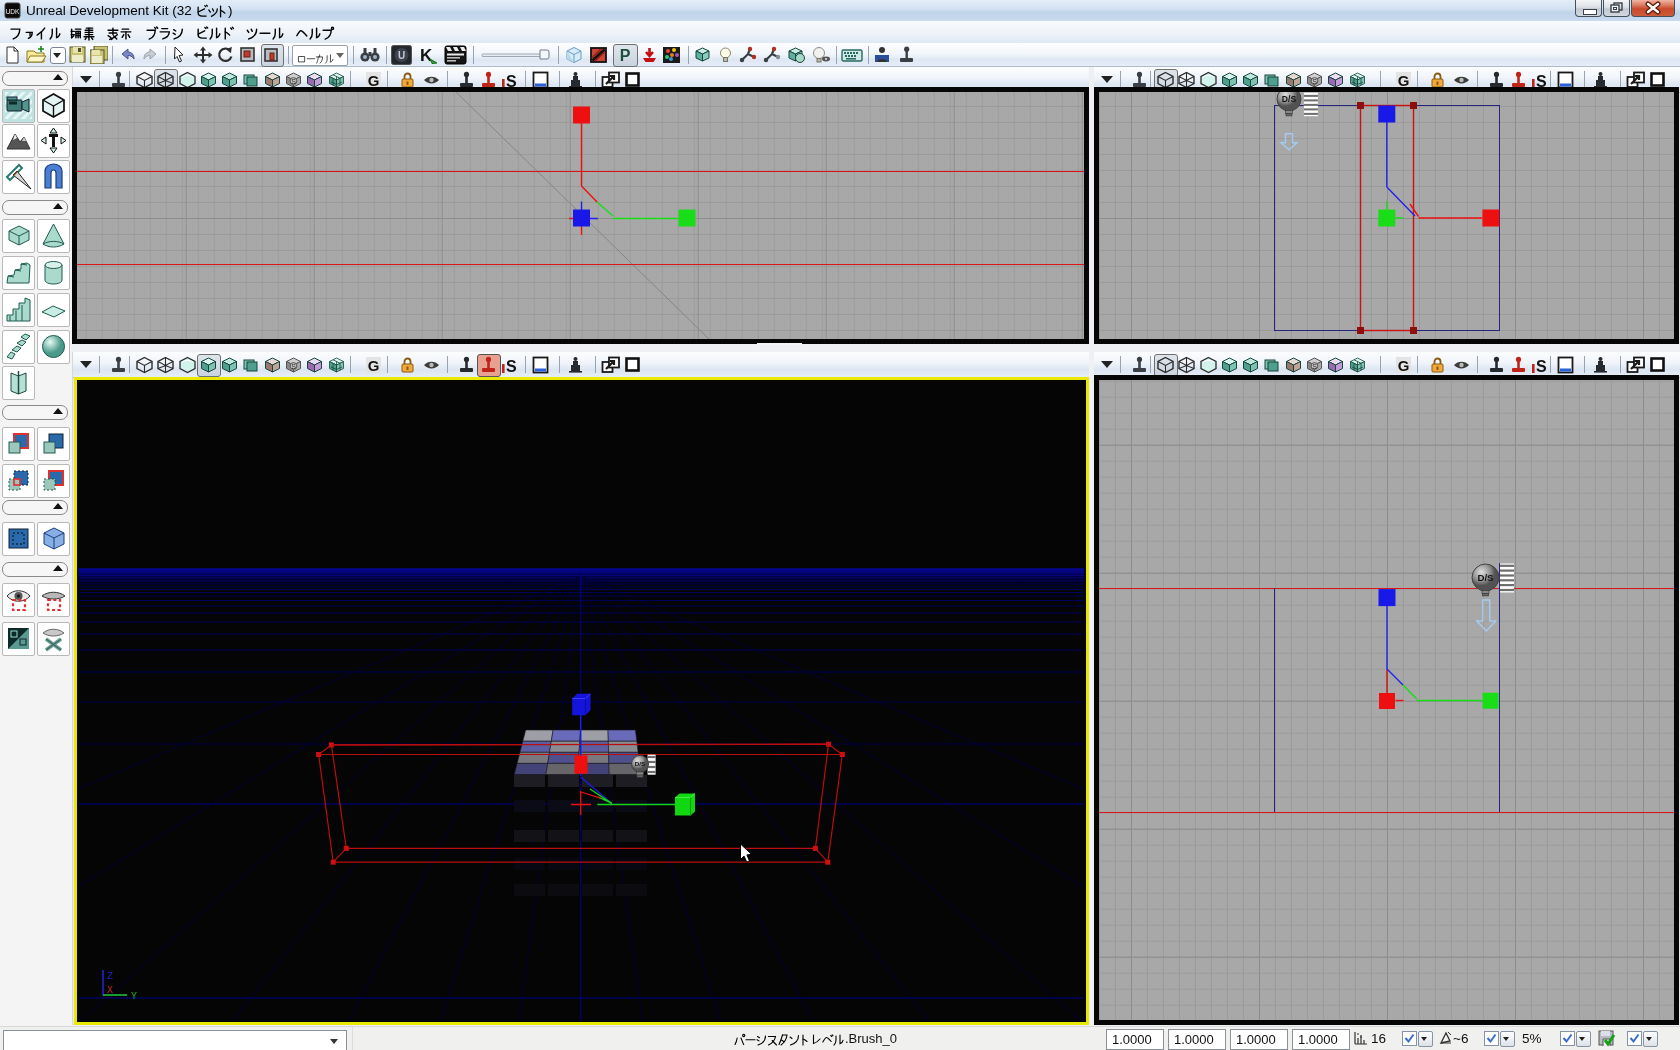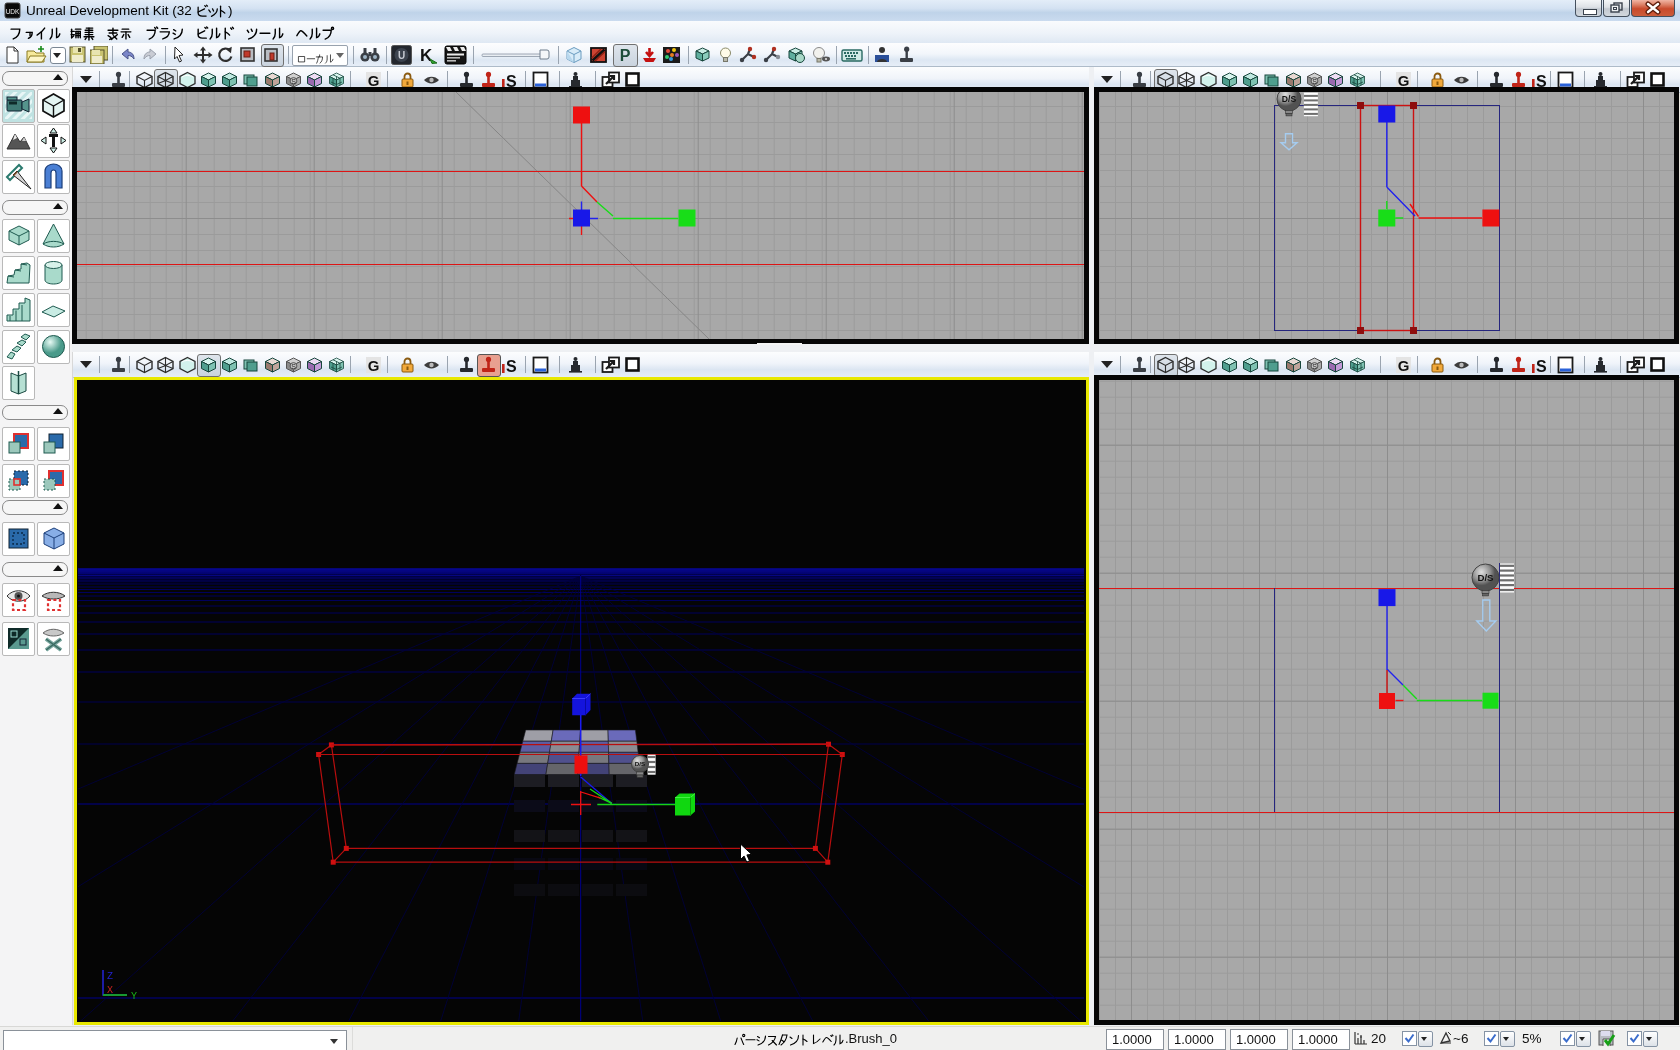--- a/index.html
+++ b/index.html
@@ -1289,21 +1289,21 @@
 <div style="position:absolute;left:1230px;top:1029px;width:56px;height:19px;background:#fff;border:1px solid #8a9199;">
     <div style="position:absolute;left:5px;top:2px;font-size:13px;color:#111;">1.0000</div>
   </div>
 <div style="position:absolute;left:1292px;top:1029px;width:56px;height:19px;background:#fff;border:1px solid #8a9199;">
     <div style="position:absolute;left:5px;top:2px;font-size:13px;color:#111;">1.0000</div>
   </div>
 <svg width="16" height="16" style="position:absolute;left:1353px;top:1030px;">
     <path d="M2 14 V2 M2 14 H14 M5 14 V8 M8 14 V5 M11 14 V10" stroke="#333" fill="none" stroke-width="1.2"></path>
     <path d="M4 4 h2 M7 7 h2" stroke="#333"></path>
   </svg>
-<div style="position:absolute;left:1371px;top:1031px;font-size:13.5px;color:#111;">20</div>
+<div style="position:absolute;left:1371px;top:1031px;font-size:13.5px;color:#111;">16</div>
 <div style="position:absolute;left:1402px;top:1031px;width:13px;height:13px;background:#fff;border:1px solid #8593a4;">
     <svg width="13" height="13" style="position:absolute">
       <path d="M2.5 6 L5.5 9.5 L10.5 2.5" stroke="#3a6ccc" stroke-width="2" fill="none"></path>
     </svg>
   </div>
 <div style="position:absolute;left:1418px;top:1031px;width:13px;height:14px;background:linear-gradient(#fff,#dde2e8);border:1px solid #8593a4;border-radius:2px;">
     <div class="tri" style="left:2px;top:5px;border-left-width:3.5px;border-right-width:3.5px;border-top-width:4.5px;"></div>
   </div>
 <svg width="16" height="16" style="position:absolute;left:1438px;top:1030px;">
     <path d="M3 13 L8 3 L12 11 Z" fill="none" stroke="#333" stroke-width="1.3"></path>

